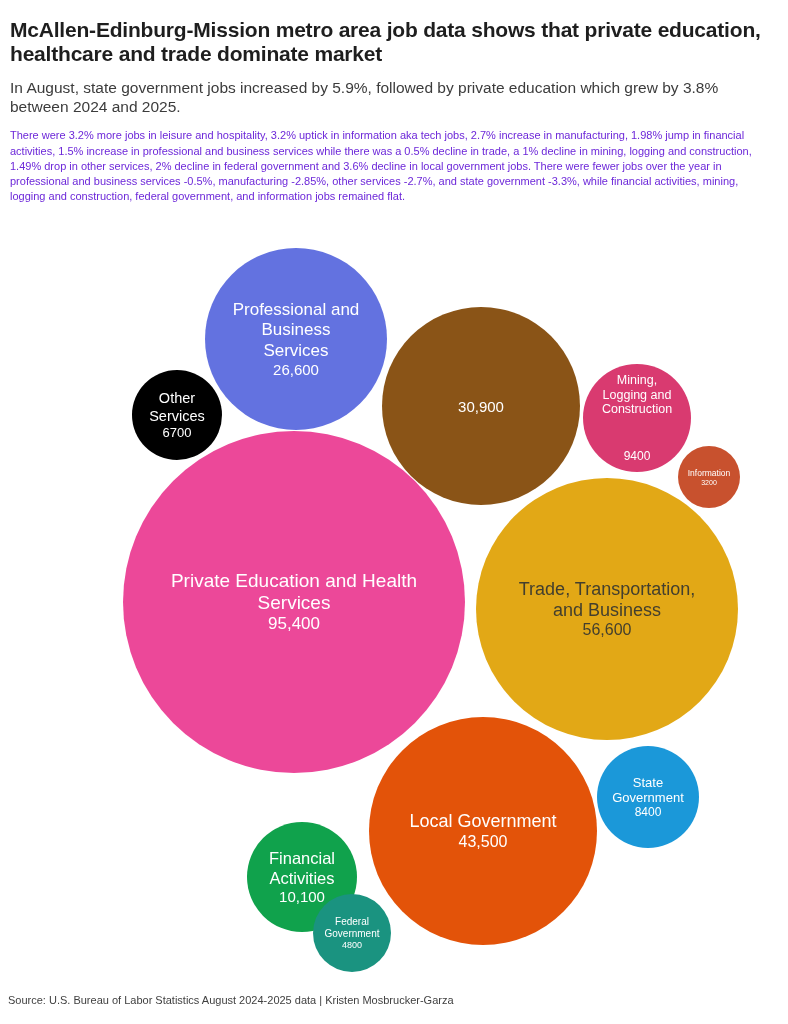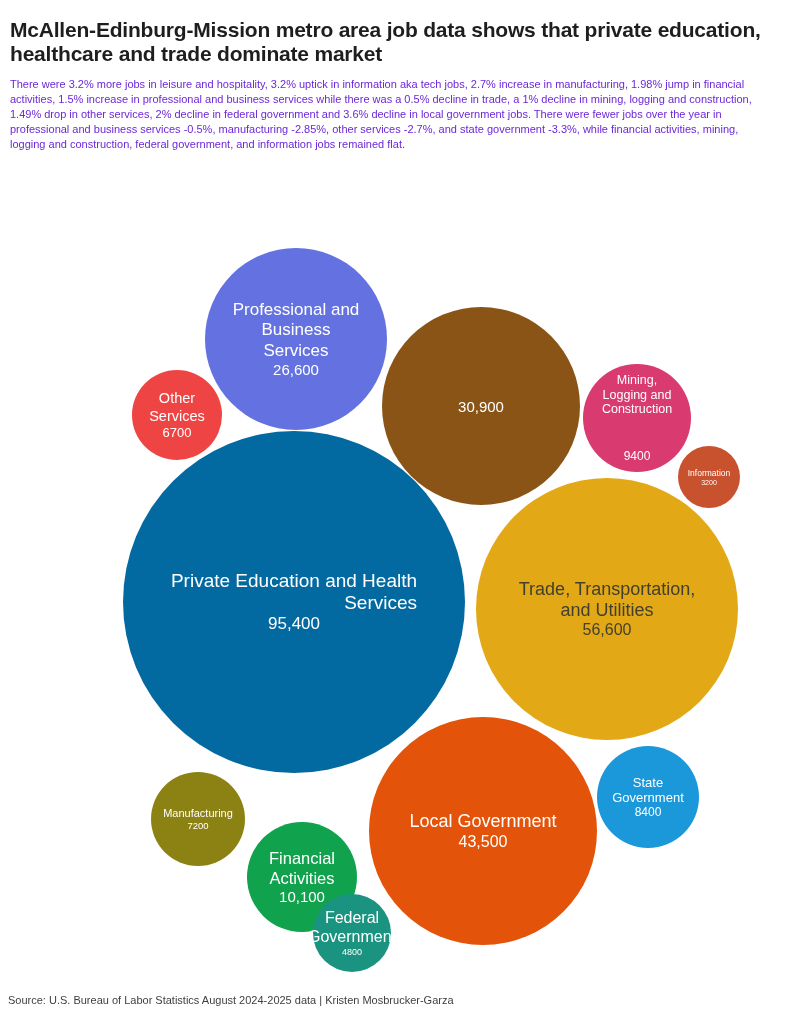--- a/index.html
+++ b/index.html
@@ -46,44 +46,45 @@
   .b-trade   .b-label{font-size:18px;}   .b-trade   .b-value{font-size:16px;}
   .b-manu   {left:151px;top:772px;width:94px; height:94px;}
   .b-manu    .b-label{font-size:11px;}   .b-manu    .b-value{font-size:9.5px;}
   .b-fin    {left:247px;top:822px;width:110px;height:110px;}
   .b-fin     .b-label{font-size:16.5px;} .b-fin     .b-value{font-size:15px;}
   .b-local  {left:369px;top:717px;width:228px;height:228px;align-items:center;}
   .b-local   .b-label{font-size:18px;}   .b-local   .b-value{font-size:16px;}
   .b-state  {left:597px;top:746px;width:102px;height:102px;}
   .b-state   .b-label{font-size:13px;}   .b-state   .b-value{font-size:12px;}
   .b-fed    {left:313px;top:894px;width:78px; height:78px;}
-  .b-fed     .b-label{font-size:16px;}   .b-fed     .b-value{font-size:9px;}
+  .b-fed     .b-label{font-size:10px;}   .b-fed     .b-value{font-size:9px;}
 
   
   #footer{position:absolute;left:8px;top:994px;width:772px;}
   .source{font-size:11px;color:#3f3f3f;}
 </style>
 </head>
 <body>
 
 <div id="header">
   <div class="title">McAllen-Edinburg-Mission metro area job data shows that private education, healthcare and trade dominate market</div>
+  <div class="subtitle">In August, state government jobs increased by 5.9%, followed by private education which grew by 3.8% between 2024 and 2025.</div>
   <div class="body-text">There were 3.2% more jobs in leisure and hospitality, 3.2% uptick in information aka tech jobs, 2.7% increase in manufacturing, 1.98% jump in financial activities, 1.5% increase in professional and business services while there was a 0.5% decline in trade, a 1% decline in mining, logging and construction, 1.49% drop in other services, 2% decline in federal government and 3.6% decline in local government jobs. There were fewer jobs over the year in professional and business services -0.5%, manufacturing -2.85%, other services -2.7%, and state government -3.3%, while financial activities, mining, logging and construction, federal government, and information jobs remained flat.</div>
 </div>
 
 <div id="chart">
 
   <div class="bubble b-prof" style="background: rgb(99, 114, 224); color: rgb(255, 255, 255);">
     <div class="b-label">Professional and
 Business
 Services</div>
     <div class="b-value">26,600</div>
   </div>
 
-  <div class="bubble b-other" style="background: #ef4444; color: rgb(255, 255, 255);">
+  <div class="bubble b-other" style="background: #000000; color: rgb(255, 255, 255);">
     <div class="b-label">Other
 Services</div>
     <div class="b-value">6700</div>
   </div>
 
   <div class="bubble b-leisure" style="background: rgb(138, 84, 23); color: rgb(255, 255, 255);">
     <div class="b-value">30,900</div>
   </div>
 
   <div class="bubble b-mining" style="background: rgb(217, 58, 112); color: rgb(255, 255, 255);">
@@ -91,36 +92,32 @@
 Logging and
 Construction</div>
     <div class="b-value">9400</div>
   </div>
 
   <div class="bubble b-info" style="background: rgb(200, 81, 46); color: rgb(255, 255, 255);">
     <div class="b-label">Information</div>
     <div class="b-value">3200</div>
   </div>
 
-  <div class="bubble b-priv" style="background: #0369a1; color: rgb(255, 255, 255); text-align: right;">
+  <div class="bubble b-priv" style="background: #ec4899; color: rgb(255, 255, 255);">
     <div class="b-label">Private Education and Health
 Services</div>
     <div class="b-value">95,400</div>
   </div>
 
   <div class="bubble b-trade" style="background: rgb(226, 168, 22); color: rgb(67, 63, 46);">
     <div class="b-label">Trade, Transportation,
-and Utilities</div>
+and Business</div>
     <div class="b-value">56,600</div>
   </div>
 
-  <div class="bubble b-manu" style="background: rgb(140, 129, 19); color: rgb(255, 255, 255);">
-    <div class="b-label">Manufacturing</div>
-    <div class="b-value">7200</div>
-  </div>
 
   <div class="bubble b-fin" style="background: rgb(16, 162, 76); color: rgb(255, 255, 255);">
     <div class="b-label">Financial
 Activities</div>
     <div class="b-value">10,100</div>
   </div>
 
   <div class="bubble b-local" style="background: rgb(227, 83, 9); color: rgb(255, 255, 255);">
     <div class="b-label">Local Government</div>
     <div class="b-value">43,500</div>

